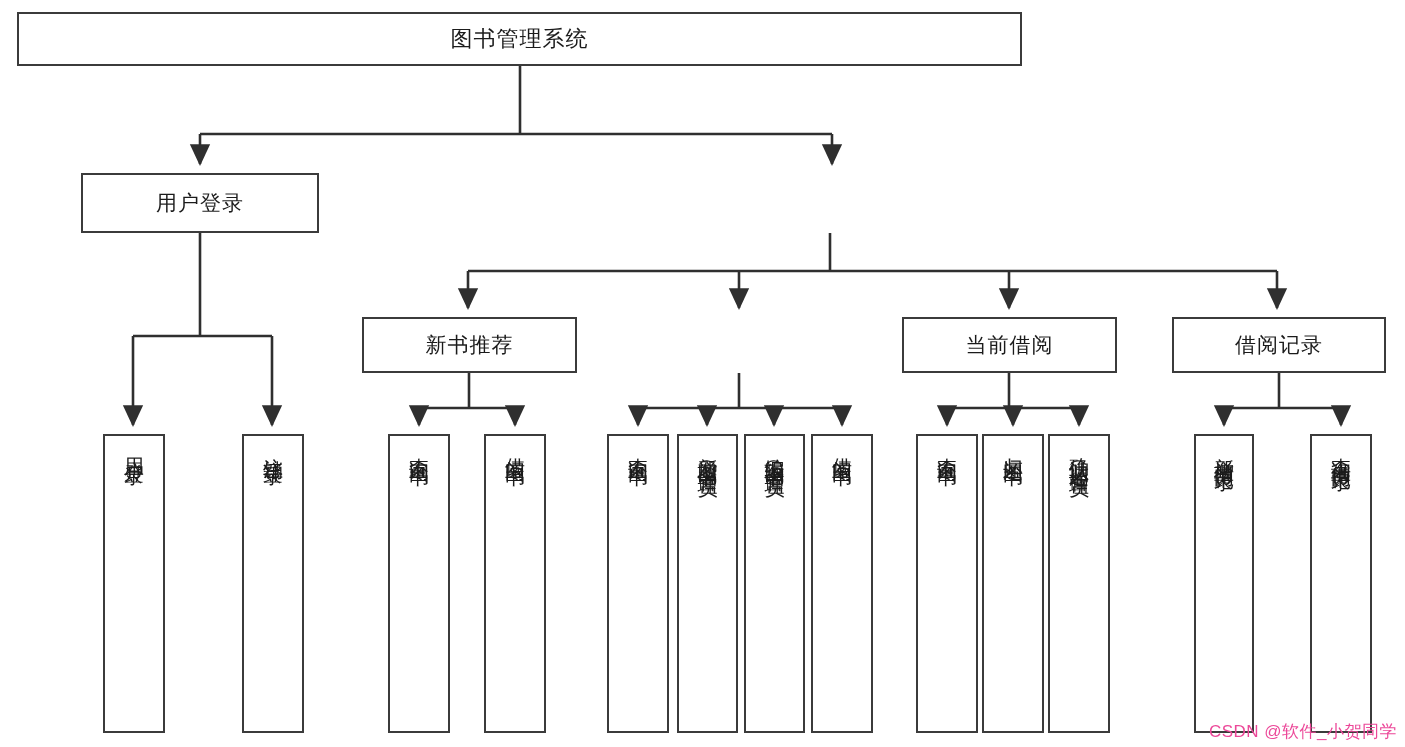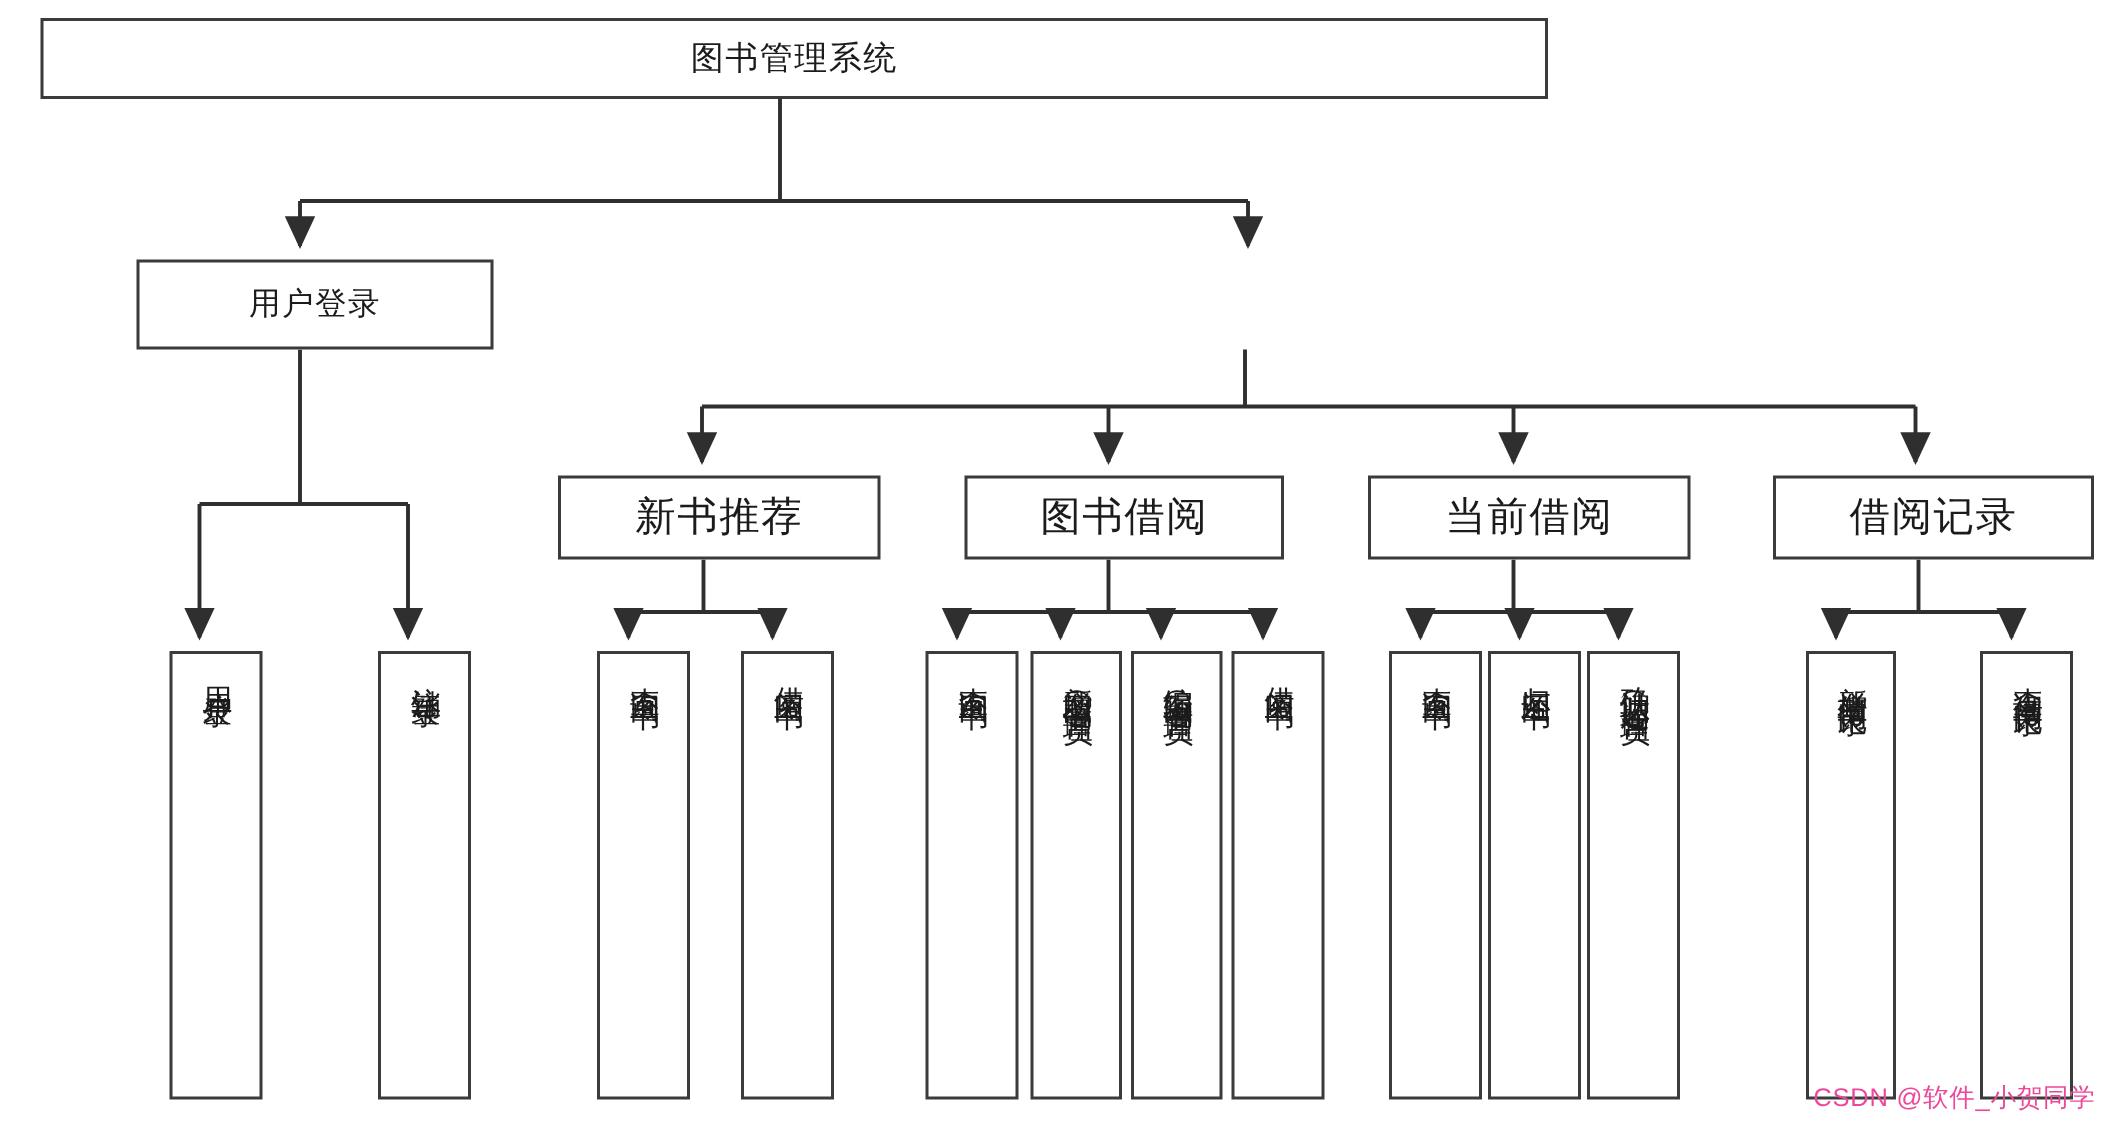--- a/index.html
+++ b/index.html
@@ -29,31 +29,30 @@
   .node {
     position: absolute;
     box-sizing: border-box;
     border: 2px solid #3b3b3b;
     background: #ffffff;
     color: #1b1b1b;
     display: flex;
     align-items: center;
     justify-content: center;
     z-index: 2;
-    margin-left: 10px;
   }
   .node .label {
     font-size: 21px;
     line-height: 1.15;
     letter-spacing: 1px;
     white-space: nowrap;
   }
   .node.root .label { font-size: 22px; }
   .node.lvl1 .label { font-size: 21px; }
-  .node.lvl2 .label { font-size: 27px; }
+  .node.lvl2 .label { font-size: 21px; }
   
   .node.leaf {
     align-items: flex-start;
     justify-content: center;
     padding-top: 6px;
   }
   .node.leaf .label {
     writing-mode: vertical-rl;
     text-orientation: upright;
     font-size: 20px;
@@ -132,23 +131,20 @@
     <span class="label">图书管理系统</span>
   </div>
 
   <div class="node lvl1" style="left: 81px; top: 173px; width: 238px; height: 60px; border-color: rgb(59, 59, 59); background: rgb(255, 255, 255); color: rgb(27, 27, 27);">
     <span class="label">用户登录</span>
   </div>
 
   <div class="node lvl2" style="left: 362px; top: 317px; width: 215px; height: 56px; border-color: rgb(59, 59, 59); background: rgb(255, 255, 255); color: rgb(27, 27, 27);">
     <span class="label">新书推荐</span>
   </div>
-  <div class="node lvl2" style="left: 633px; top: 317px; width: 213px; height: 56px; border-color: rgb(59, 59, 59); background: rgb(255, 255, 255); color: rgb(27, 27, 27);">
-    <span class="label">图书借阅</span>
-  </div>
   <div class="node lvl2" style="left: 902px; top: 317px; width: 215px; height: 56px; border-color: rgb(59, 59, 59); background: rgb(255, 255, 255); color: rgb(27, 27, 27);">
     <span class="label">当前借阅</span>
   </div>
   <div class="node lvl2" style="left: 1172px; top: 317px; width: 214px; height: 56px; border-color: rgb(59, 59, 59); background: rgb(255, 255, 255); color: rgb(27, 27, 27);">
     <span class="label">借阅记录</span>
   </div>
 
   <div class="node leaf" style="left: 103px; top: 434px; width: 62px; height: 299px; border-color: rgb(59, 59, 59); background: rgb(255, 255, 255); color: rgb(27, 27, 27);">
     <span class="label">用户登录</span>
   </div>

